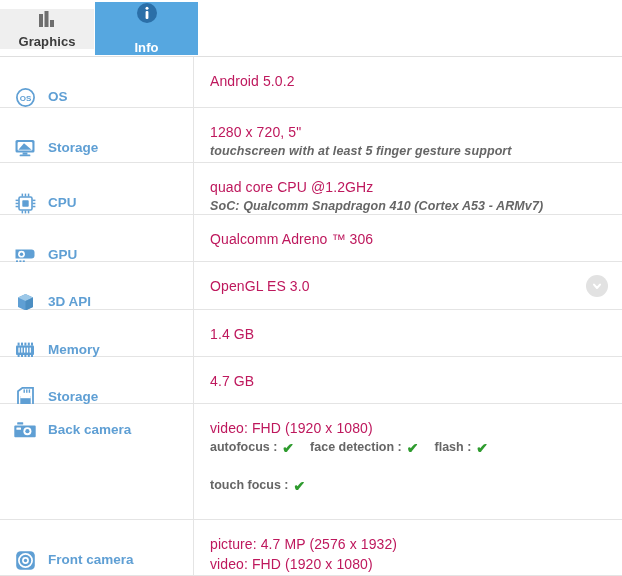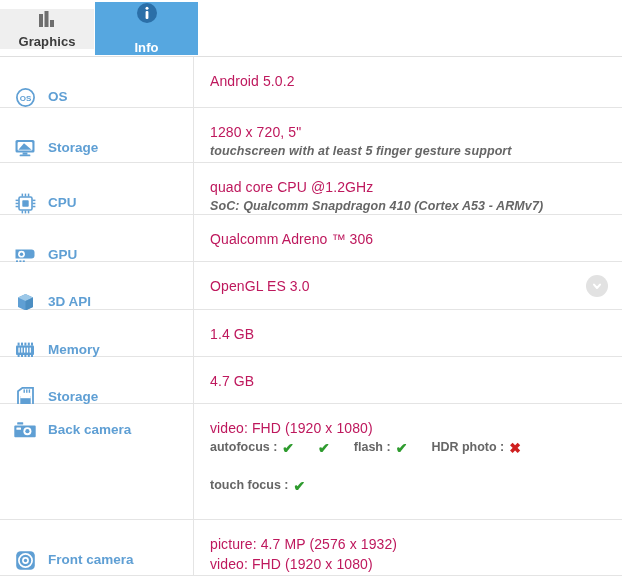--- a/index.html
+++ b/index.html
@@ -88,21 +88,21 @@
     font-style: italic;
   }
   .feat-line {
     font-size: 12.5px;
     color: #666666;
     font-weight: bold;
     line-height: 19px;
     display: flex;
     align-items: center;
     flex-wrap: wrap;
-    gap: 8px;
+    gap: 0;
   }
   .feat { display:inline-flex; align-items:center; margin-right: 16px; white-space:nowrap; }
   .feat .fname { margin-right: 5px; }
   .mark-yes { color:#2e9b2e; font-size: 14px; font-weight: bold; line-height:1; }
   .mark-no  { color:#cf2020; font-size: 14px; font-weight: bold; line-height:1; }
   .spacer-line { height: 19px; }
 
   .chevron-btn {
     position: absolute;
     right: 14px; top: 50%;
@@ -321,29 +321,26 @@
         <span class="lbl">Back camera</span>
       </div>
       <div class="cell-right">
         <div class="v-main">video: FHD (1920 x 1080)</div>
         <div class="feat-line">
           <span class="feat">
             <span class="fname">autofocus :</span>
             <span class="mark-yes">✔</span>
           </span>
           <span class="feat">
+            <span class="fname">face detection :</span>
             <span class="mark-yes">✔</span>
           </span>
           <span class="feat">
             <span class="fname">flash :</span>
             <span class="mark-yes">✔</span>
-          </span>
-          <span class="feat">
-            <span class="fname">HDR photo :</span>
-            <span class="mark-no">✖</span>
           </span>
         </div>
         <div class="spacer-line"></div>
         <div class="feat-line">
           <span class="feat">
             <span class="fname">touch focus :</span>
             <span class="mark-yes">✔</span>
           </span>
         </div>
       </div>

